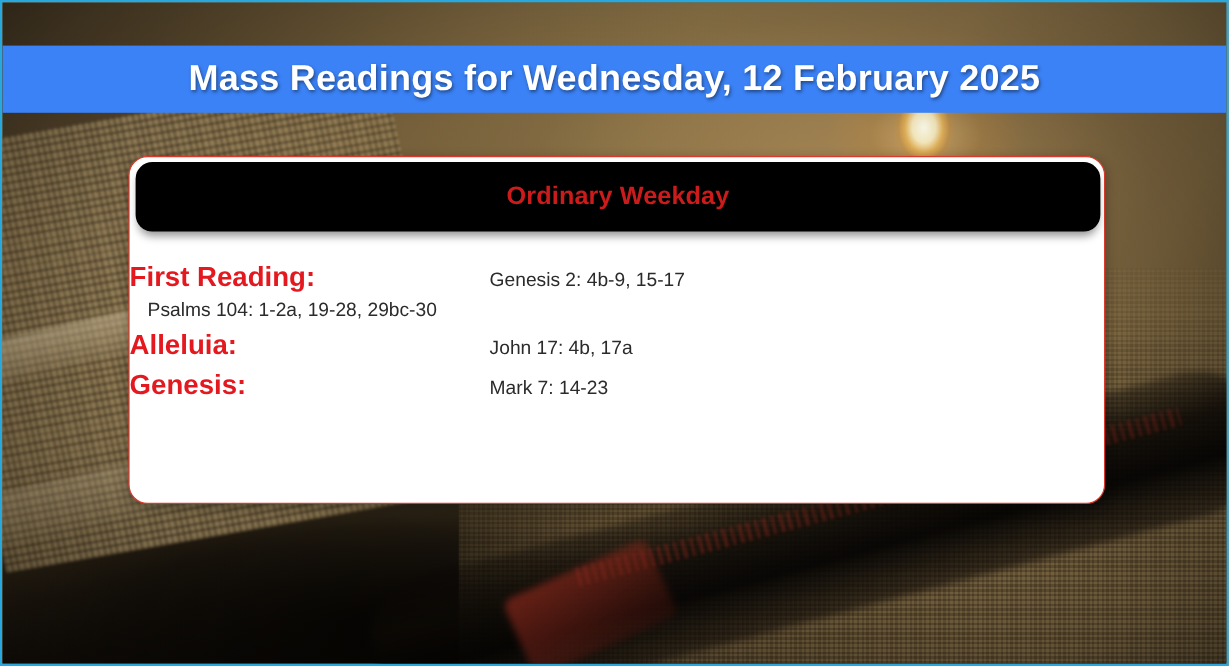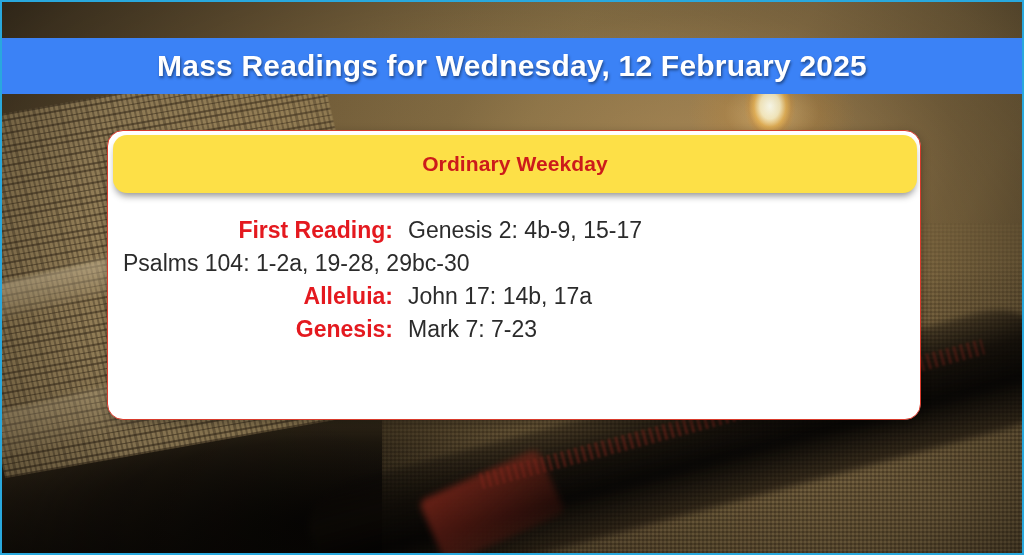--- a/index.html
+++ b/index.html
@@ -193,21 +193,21 @@
     box-sizing: border-box;
     z-index: 6;
     box-shadow: 0 3px 10px rgba(0,0,0,0.30);
   }
   .card-header {
     position: absolute;
     left: 5px;
     top: 4px;
     width: 804px;
     height: 58px;
-    background: #fde047;
+    background: #000000;
     border-radius: 14px;
     box-sizing: border-box;
     display: flex;
     align-items: center;
     justify-content: center;
     box-shadow: 0 5px 7px -2px rgba(0,0,0,0.42);
   }
   .card-header-title {
     color: #cc1b1b;
     font-size: 21px;
@@ -223,30 +223,29 @@
     display: flex;
     flex-direction: column;
     gap: 6px;
   }
   .reading-row {
     display: flex;
     align-items: baseline;
   }
   .reading-label {
     width: 285px;
-    text-align: right;
     color: #e4191f;
     font-size: 23px;
     font-weight: bold;
     white-space: nowrap;
   }
   .reading-value {
     margin-left: 15px;
     color: #2b2b2b;
-    font-size: 23px;
+    font-size: 16px;
     font-weight: normal;
     white-space: nowrap;
   }
 
   
   .logo {
     position: absolute;
     right: 18px;
     bottom: 14px;
     width: 156px;
@@ -287,25 +286,25 @@
         <div class="reading-label">First Reading:</div>
         <div class="reading-value">Genesis 2: 4b-9, 15-17</div>
       </div>
 
       <div class="reading-row">
         <div class="reading-value">Psalms 104: 1-2a, 19-28, 29bc-30</div>
       </div>
 
       <div class="reading-row">
         <div class="reading-label">Alleluia:</div>
-        <div class="reading-value">John 17: 14b, 17a</div>
+        <div class="reading-value">John 17: 4b, 17a</div>
       </div>
 
       <div class="reading-row">
         <div class="reading-label">Genesis:</div>
-        <div class="reading-value">Mark 7: 7-23</div>
+        <div class="reading-value">Mark 7: 14-23</div>
       </div>
 
     </div>
   </div>
 
 
 </div>
 
 </body></html>

